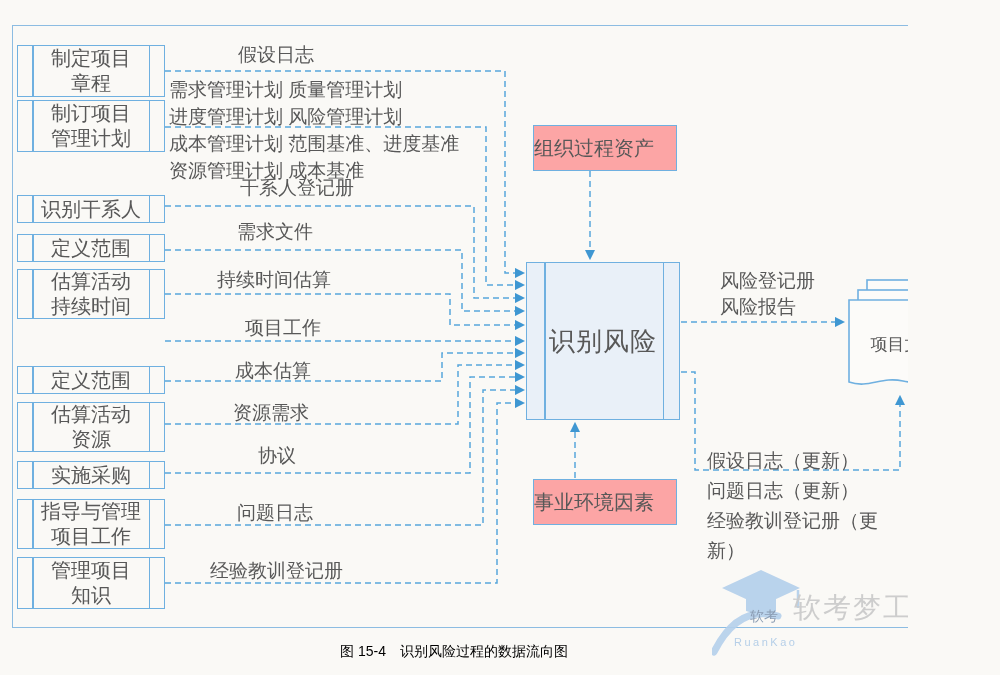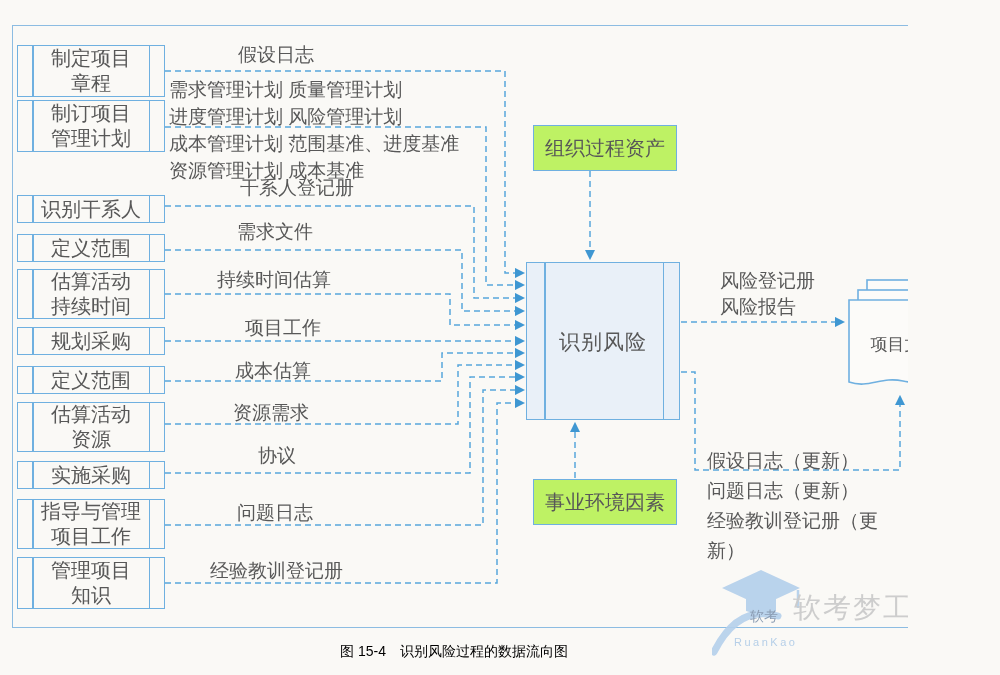--- a/index.html
+++ b/index.html
@@ -10,23 +10,23 @@
   svg.layer{position:absolute;left:0;top:0;pointer-events:none;}
   
   .pbox{position:absolute;left:17px;width:148px;border:1.5px solid #6fb0e0;box-sizing:border-box;
         display:flex;align-items:center;justify-content:center;}
   .pbox .vl,.cbox .vl{position:absolute;top:0;bottom:0;width:1.5px;background:#6fb0e0;}
   .vl.l{left:14px}.vl.r{right:14px}
   .plabel{white-space:pre-line;text-align:center;font-size:20px;line-height:25px;color:#585858;}
   .cbox{position:absolute;left:526px;top:250px;width:154px;height:158px;border:1.5px solid #6fb0e0;
         box-sizing:border-box;background:#e9f0f8;display:flex;align-items:center;justify-content:center;}
   .cbox .vl.l{left:17px}.cbox .vl.r{right:15px}
-  .cbox .plabel{font-size:21px;letter-spacing:1px;}
+  .cbox .plabel{font-size:26px;letter-spacing:1px;}
   .ebox{position:absolute;left:533px;width:144px;height:46px;border:1.5px solid #6fb0e0;
-        box-sizing:border-box;background:#bef264;display:flex;align-items:center;justify-content:center;}
+        box-sizing:border-box;background:#fca5a5;display:flex;align-items:center;justify-content:flex-start;}
   .flabel{position:absolute;font-size:19px;color:#585858;white-space:pre-line;}
   .docs-label{position:absolute;left:849px;top:321px;width:111px;text-align:center;
               font-size:17px;color:#585858;}
   .caption{position:absolute;left:0;right:0;top:631px;text-align:center;
            font-size:14px;color:#000000;}
   .wm-brand{position:absolute;left:793px;top:577px;font-size:28px;letter-spacing:2px;
             color:#cbcbcb;opacity:.95;white-space:nowrap;}
 </style>
 </head>
 <body>
@@ -85,25 +85,20 @@
   <div class="pbox" style="top:222px;height:28px">
       <i class="vl l"></i>
       <i class="vl r"></i>
       <span class="plabel">定义范围</span>
     </div>
   <div class="pbox" style="top:257px;height:50px">
       <i class="vl l"></i>
       <i class="vl r"></i>
       <span class="plabel">估算活动
 持续时间</span>
-    </div>
-  <div class="pbox" style="top:315px;height:28px">
-      <i class="vl l"></i>
-      <i class="vl r"></i>
-      <span class="plabel">规划采购</span>
     </div>
   <div class="pbox" style="top:354px;height:28px">
       <i class="vl l"></i>
       <i class="vl r"></i>
       <span class="plabel">定义范围</span>
     </div>
   <div class="pbox" style="top:390px;height:50px">
       <i class="vl l"></i>
       <i class="vl r"></i>
       <span class="plabel">估算活动

